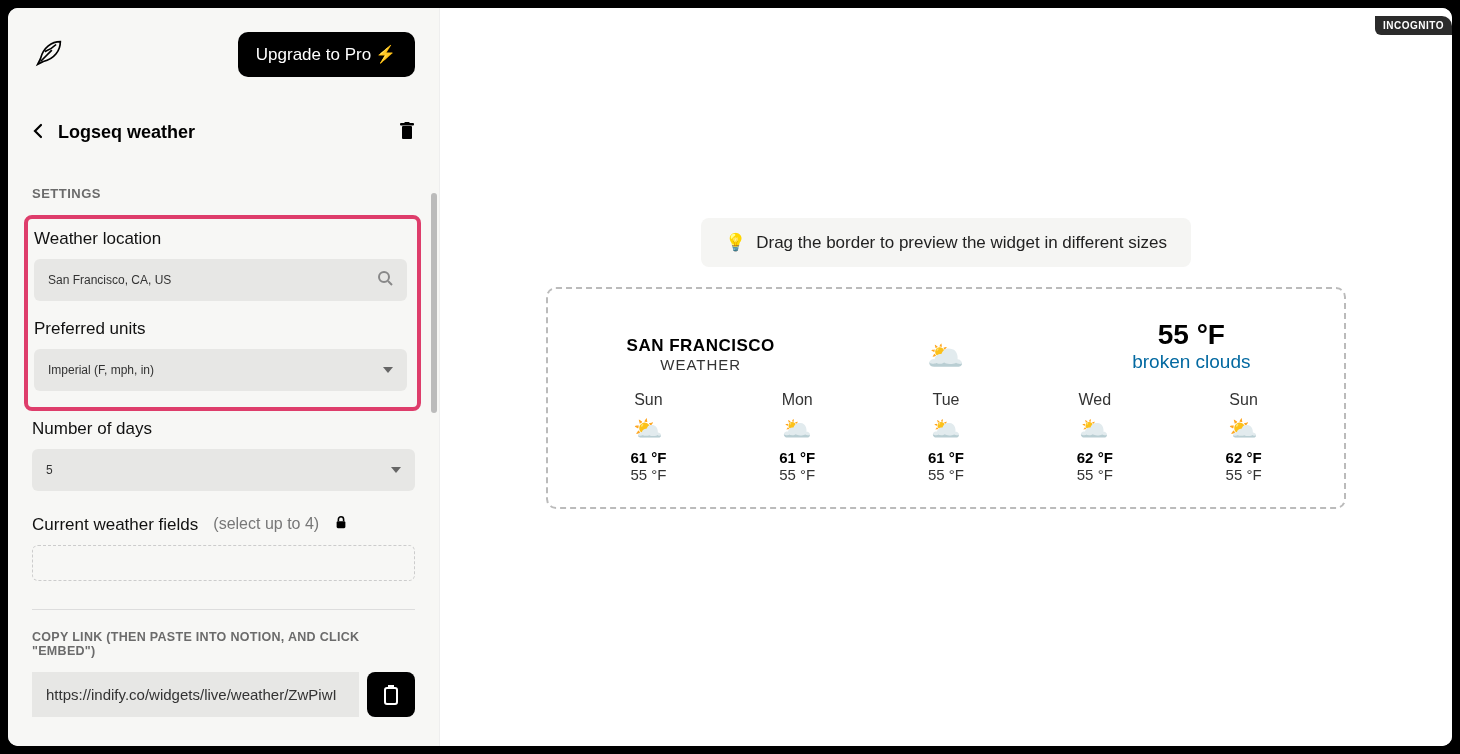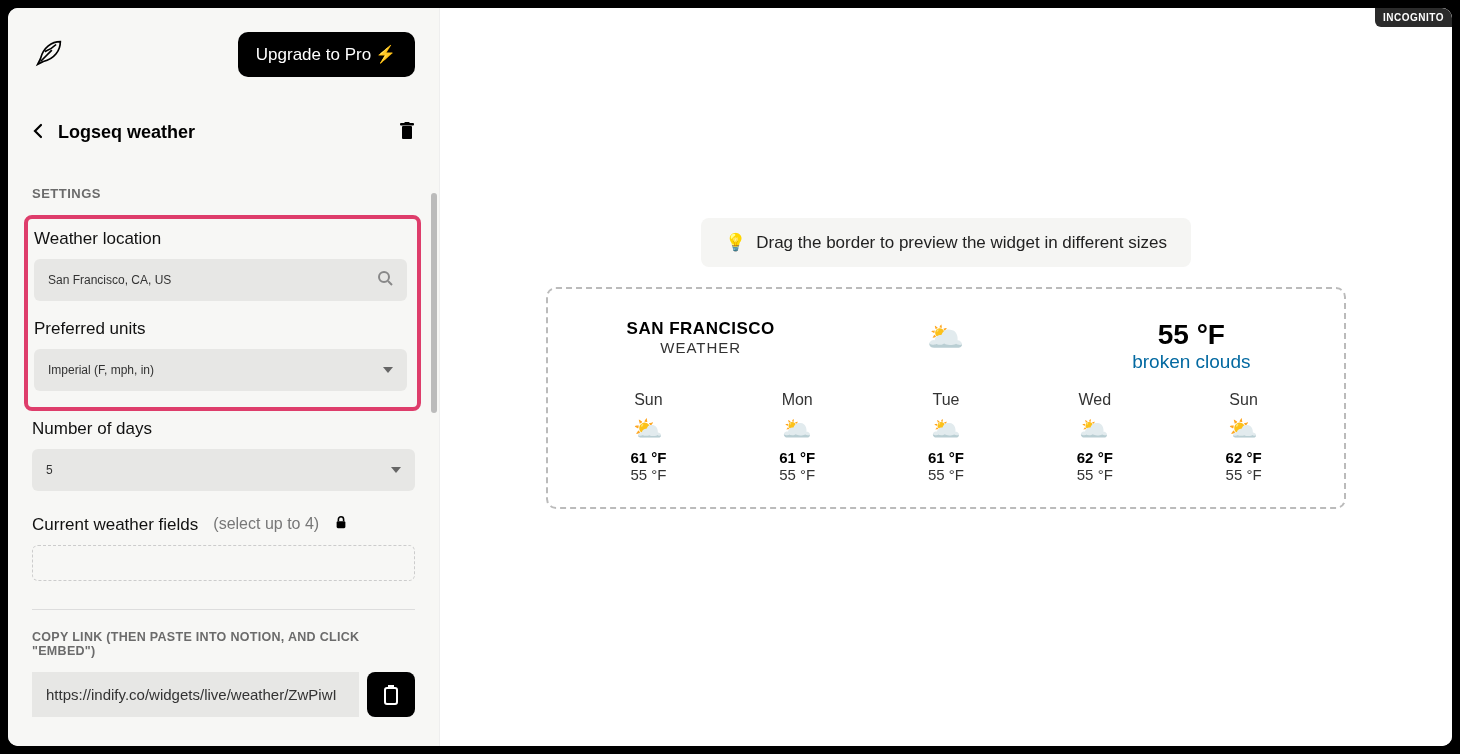--- a/index.html
+++ b/index.html
@@ -14,21 +14,21 @@
   .window {
     position: absolute;
     top: 8px; left: 8px; right: 8px; bottom: 8px;
     background: #fff;
     border-radius: 10px;
     display: flex;
     overflow: hidden;
   }
   .incognito-badge {
     position: absolute;
-    top: 8px; right: 8px;
+    top: 16px; right: 8px;
     background: #2b2b2b;
     color: #fff;
     font-size: 10px;
     font-weight: 600;
     letter-spacing: 0.5px;
     padding: 4px 8px;
     border-radius: 0 10px 0 6px;
     z-index: 10;
   }
   
@@ -187,21 +187,21 @@
   }
   .widget-frame {
     border: 2px dashed #bbb;
     border-radius: 10px;
     width: 800px;
     padding: 30px 30px 24px;
   }
   .widget-header {
     display: flex;
     justify-content: space-around;
-    align-items: flex-start;
+    align-items: flex-end;
     margin-bottom: 18px;
   }
   .loc-block { text-align: center; flex:1; }
   .loc-city { font-size: 17px; font-weight: 700; letter-spacing: 0.5px; }
   .loc-sub { font-size: 15px; color: #333; letter-spacing: 1px; }
   .big-icon { flex:1; text-align:center; font-size: 30px; }
   .temp-block { text-align: center; flex:1;}
   .big-temp { font-size: 28px; font-weight: 600; }
   .cond { font-size: 19px; color: #0369a1; }
   .forecast-row {

